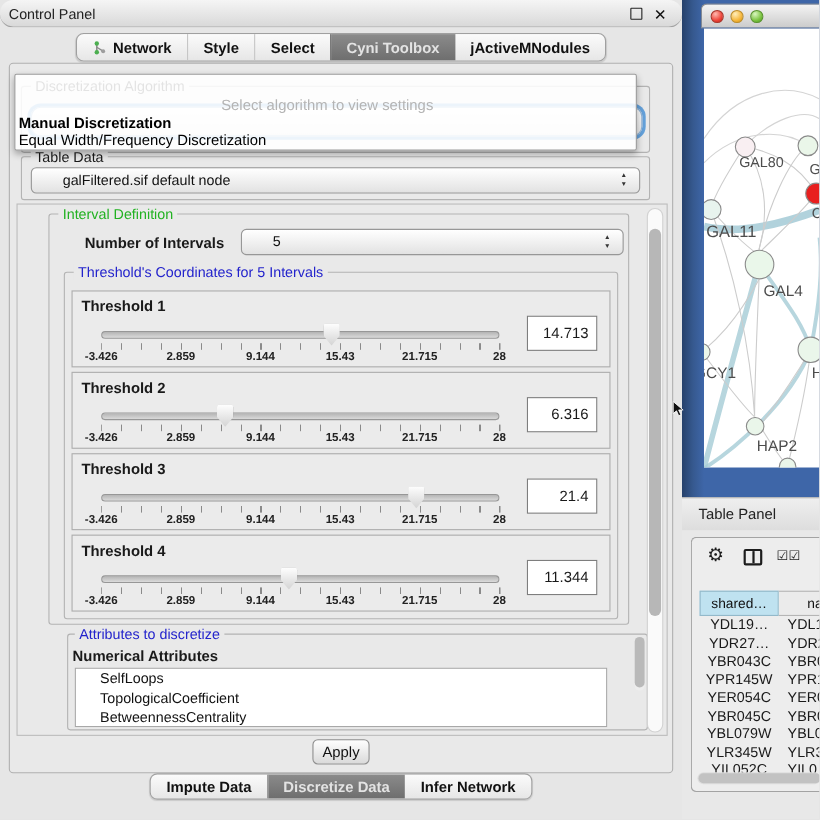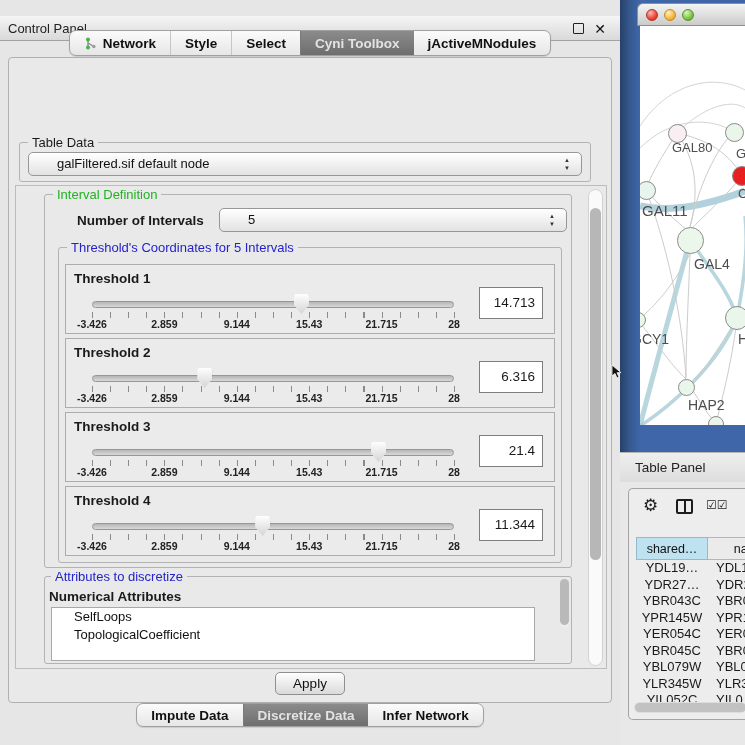--- a/index.html
+++ b/index.html
@@ -1,22 +1,22 @@
 <!DOCTYPE html>
 <html><head>
 <meta charset="utf-8">
 <style>
   * { margin:0; padding:0; box-sizing:border-box; }
   html,body { width:745px; height:745px; overflow:hidden; }
   body { font-family:"Liberation Sans","DejaVu Sans",sans-serif; background:#e2e2e2; position:relative; font-size:13px; color:#1a1a1a; }
 
   
   .control-panel { position:absolute; left:0; top:0; width:620px; height:745px; background:#e6e6e6; }
-  .titlebar { position:absolute; left:0; top:16px; width:620px; height:25px;
-    background:linear-gradient(#f5f5f5,#d9d9d9); border-bottom:1px solid #a3a3a3; }
+  .titlebar { position:absolute; left:0; top:0; width:620px; height:25px;
+    background:linear-gradient(#f5f5f5,#d9d9d9); border-bottom:1px solid #a3a3a3;border-radius:12px; }
   .titlebar .wtitle { position:absolute; left:8px; top:0; line-height:25px; font-size:13px; color:#222; }
   .win-float { position:absolute; right:36px; top:7px; width:11px; height:11px; border:1.6px solid #222; border-radius:1px; }
   .win-close { position:absolute; right:14px; top:1px; font-size:14px; font-weight:bold; color:#111; line-height:25px; }
 
   
   .seg-group { display:flex; height:26px; border:1px solid #a0a0a0; border-radius:7px; overflow:hidden;
     background:linear-gradient(#fbfbfb,#e6e6e6); box-shadow:0 1px 1px rgba(0,0,0,.12); }
   .seg { display:flex; align-items:center; padding:0 14px; font-size:13.5px; font-weight:bold; color:#111;
     border-left:1px solid #c6c6c6; white-space:nowrap; }
   .seg:first-child { border-left:none; }
@@ -77,29 +77,29 @@
     background:linear-gradient(#fefefe,#d4d4d4);
     clip-path:polygon(8% 0,92% 0,100% 12%,100% 55%,50% 100%,0 55%,0 12%);
     filter:drop-shadow(0 0 1px #777); }
   .th-ticks { position:absolute; left:26px; top:47px; width:363px; height:6px;
     background:repeating-linear-gradient(90deg,#8a8a8a 0 1px,transparent 1px 18.1px); }
   .th-scale { position:absolute; left:26px; top:53px; width:362px; height:13px; }
   .scale-lab { position:absolute; transform:translateX(-50%); font-size:10.5px; font-weight:bold; color:#222; white-space:nowrap; top:0; }
   .th-value { position:absolute; left:413px; top:22px; width:64px; height:32px; background:#fff;
     border:1px solid #7e7e7e; line-height:30px; text-align:right; padding-right:7px; font-size:13.5px; }
 
-  .group-attr { left:28px; top:390px; width:528px; height:88px; }
+  .group-attr { left:45px; top:390px; width:528px; height:88px; }
   .attr-sub { position:absolute; left:4px; top:12px; font-weight:bold; font-size:13.5px; }
   .attr-list { position:absolute; left:6px; top:30px; width:484px; height:54px; background:#fff;
     border:1px solid #a8a8a8; overflow:hidden; }
   .attr-item { padding-left:22px; line-height:17.5px; font-size:13px; color:#111; }
   .list-scroll { position:absolute; right:2px; top:2px; width:9px; height:49px; background:#ededed; border-radius:5px; }
   .list-scroll .vthumb { position:absolute; left:0; top:0; width:9px; height:46px; background:#b9b9b9; border-radius:5px; }
 
-  .apply-btn { position:absolute; left:50%; transform:translateX(-50%); top:614px; width:70px; height:23px;
+  .apply-btn { position:absolute; left:50%; transform:translateX(-50%); top:614px; width:52px; height:23px;
     border:1px solid #8f8f8f; border-radius:5px; background:linear-gradient(#fefefe,#dadada);
     font-size:13.5px; text-align:center; line-height:21px; color:#111; }
 
   
   .right { position:absolute; left:620px; top:0; width:125px; height:745px; background:#e8e8e8; overflow:hidden; }
   .net-window { position:absolute; left:0; top:0; width:125px; height:452px;
     background:linear-gradient(90deg,#26416b 0px,#36598f 10px,#3e66a8 20px,#3e66a8); }
   .net-titlebar { position:absolute; left:17px; top:3px; width:108px; height:23px;
     background:linear-gradient(#f4f4f4,#cbcbcb); border:1px solid #8f8f8f; border-right:none;
     border-radius:6px 0 0 0; display:flex; align-items:center; gap:6px; padding-left:8px; }
@@ -167,21 +167,30 @@
           <span>Cyni Toolbox</span>
         </div>
       <div class="seg">
           <span>jActiveMNodules</span>
         </div>
     </div>
   </div>
 
   <div class="main-panel">
 
-
+    <div class="groupbox group-da">
+      <span class="gtitle black">Discretization Algorithm</span>
+      <div class="combo-focus"></div>
+    </div>
+
+    <div class="popup">
+      <div class="popup-row popup-placeholder">Select algorithm to view settings</div>
+      <div class="popup-row popup-opt0">Manual Discretization</div>
+      <div class="popup-row popup-opt1">Equal Width/Frequency Discretization</div>
+    </div>
 
     <div class="groupbox group-td">
       <span class="gtitle black">Table Data</span>
       <div class="combo" style="left:8px; top:9px; right:8px;">
         <span>galFiltered.sif default node</span>
         <span class="stepper">▲<br>▼</span>
       </div>
     </div>
 
     <div class="scroll-area">
@@ -262,20 +271,21 @@
           </div>
         </div>
       </div>
 
       <div class="groupbox group-attr">
         <span class="gtitle blue" style="left:6px;">Attributes to discretize</span>
         <span class="attr-sub">Numerical Attributes</span>
         <div class="attr-list">
             <div class="attr-item">SelfLoops</div>
             <div class="attr-item">TopologicalCoefficient</div>
+            <div class="attr-item">BetweennessCentrality</div>
           </div>
         <div class="list-scroll">
             <div class="vthumb"></div>
           </div>
       </div>
 
       <div class="vscroll">
           <div class="vthumb"></div>
         </div>
     </div>

